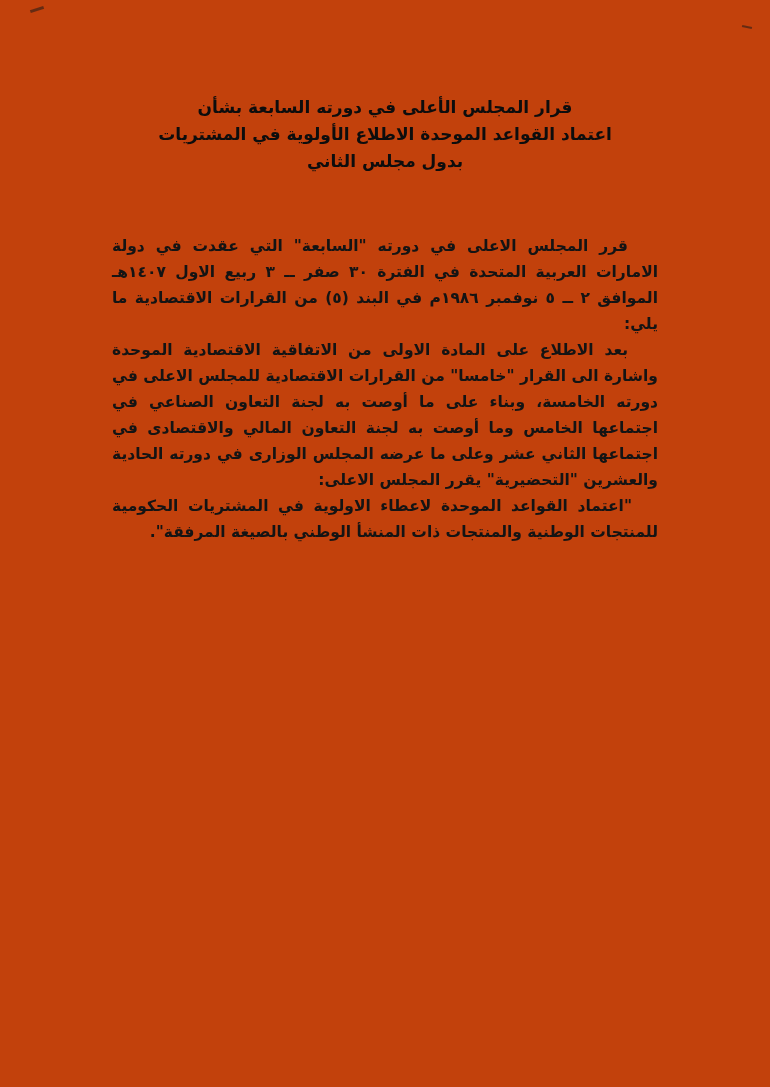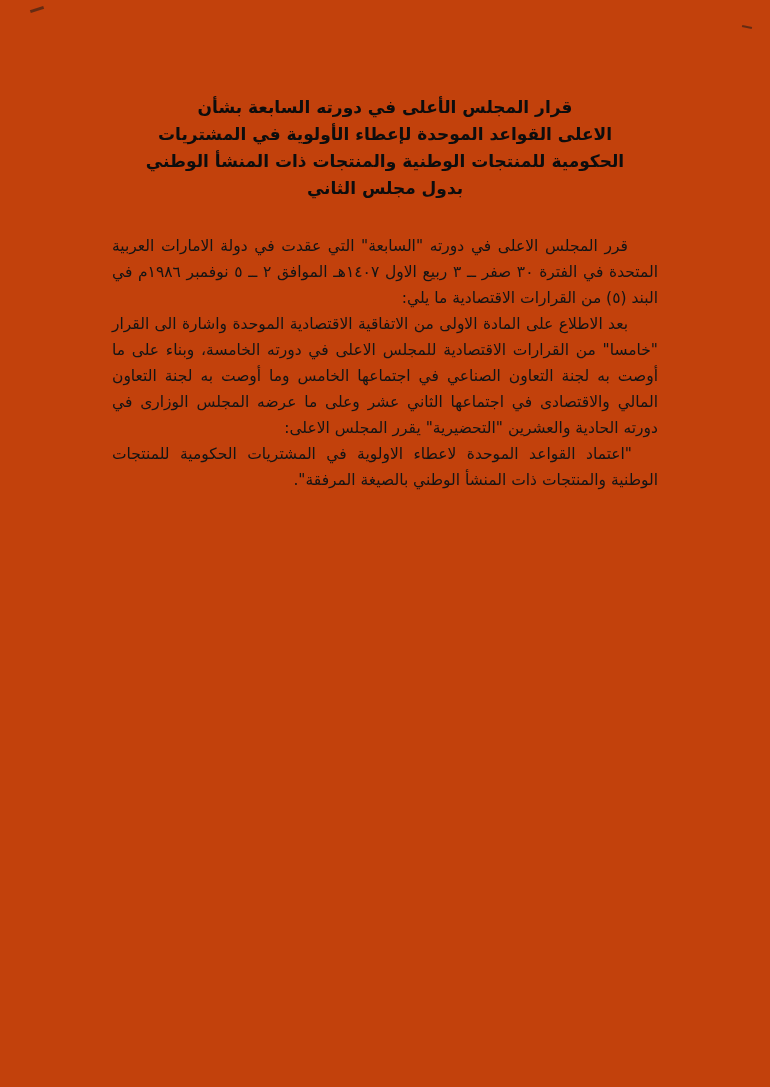--- a/index.html
+++ b/index.html
@@ -53,37 +53,37 @@
     text-align: justify;
     font-size: 15.5px;
     line-height: 26px;
     color: #141414;
   }
   .doc-body p {
     margin: 0;
     padding: 0;
     text-indent: 30px; 
     text-align-last: right;
+    font-weight: bold;
   }
   .doc-body p.closing {
     text-indent: 26px;
   }
 </style>
 </head>
 <body>
 
 <div class="page">
 
   <span class="scan-mark tl"></span>
   <span class="scan-mark tr"></span>
 
   <div class="doc-title">
     <span class="title-line">قرار المجلس الأعلى في دورته السابعة بشأن</span>
-    <span class="title-line">الاعلى القواعد الموحدة لإعطاء الأولوية في المشتريات</span>
-    <span class="title-line">الحكومية للمنتجات الوطنية والمنتجات ذات المنشأ الوطني</span>
+    <span class="title-line">اعتماد القواعد الموحدة الاطلاع الأولوية في المشتريات</span>
     <span class="title-line">بدول مجلس الثاني</span>
   </div>
 
   <div class="doc-body">
     <p>قرر المجلس الاعلى في دورته "السابعة" التي عقدت في دولة الامارات العربية المتحدة في الفترة ٣٠ صفر ــ ٣ ربيع الاول ١٤٠٧هـ الموافق ٢ ــ ٥ نوفمبر ١٩٨٦م في البند (٥) من القرارات الاقتصادية ما يلي:</p>
     <p>بعد الاطلاع على المادة الاولى من الاتفاقية الاقتصادية الموحدة واشارة الى القرار "خامسا" من القرارات الاقتصادية للمجلس الاعلى في دورته الخامسة، وبناء على ما أوصت به لجنة التعاون الصناعي في اجتماعها الخامس وما أوصت به لجنة التعاون المالي والاقتصادى في اجتماعها الثاني عشر وعلى ما عرضه المجلس الوزارى في دورته الحادية والعشرين "التحضيرية" يقرر المجلس الاعلى:</p>
     <p class="closing">"اعتماد القواعد الموحدة لاعطاء الاولوية في المشتريات الحكومية للمنتجات الوطنية والمنتجات ذات المنشأ الوطني بالصيغة المرفقة".</p>
   </div>
 
 </div>

